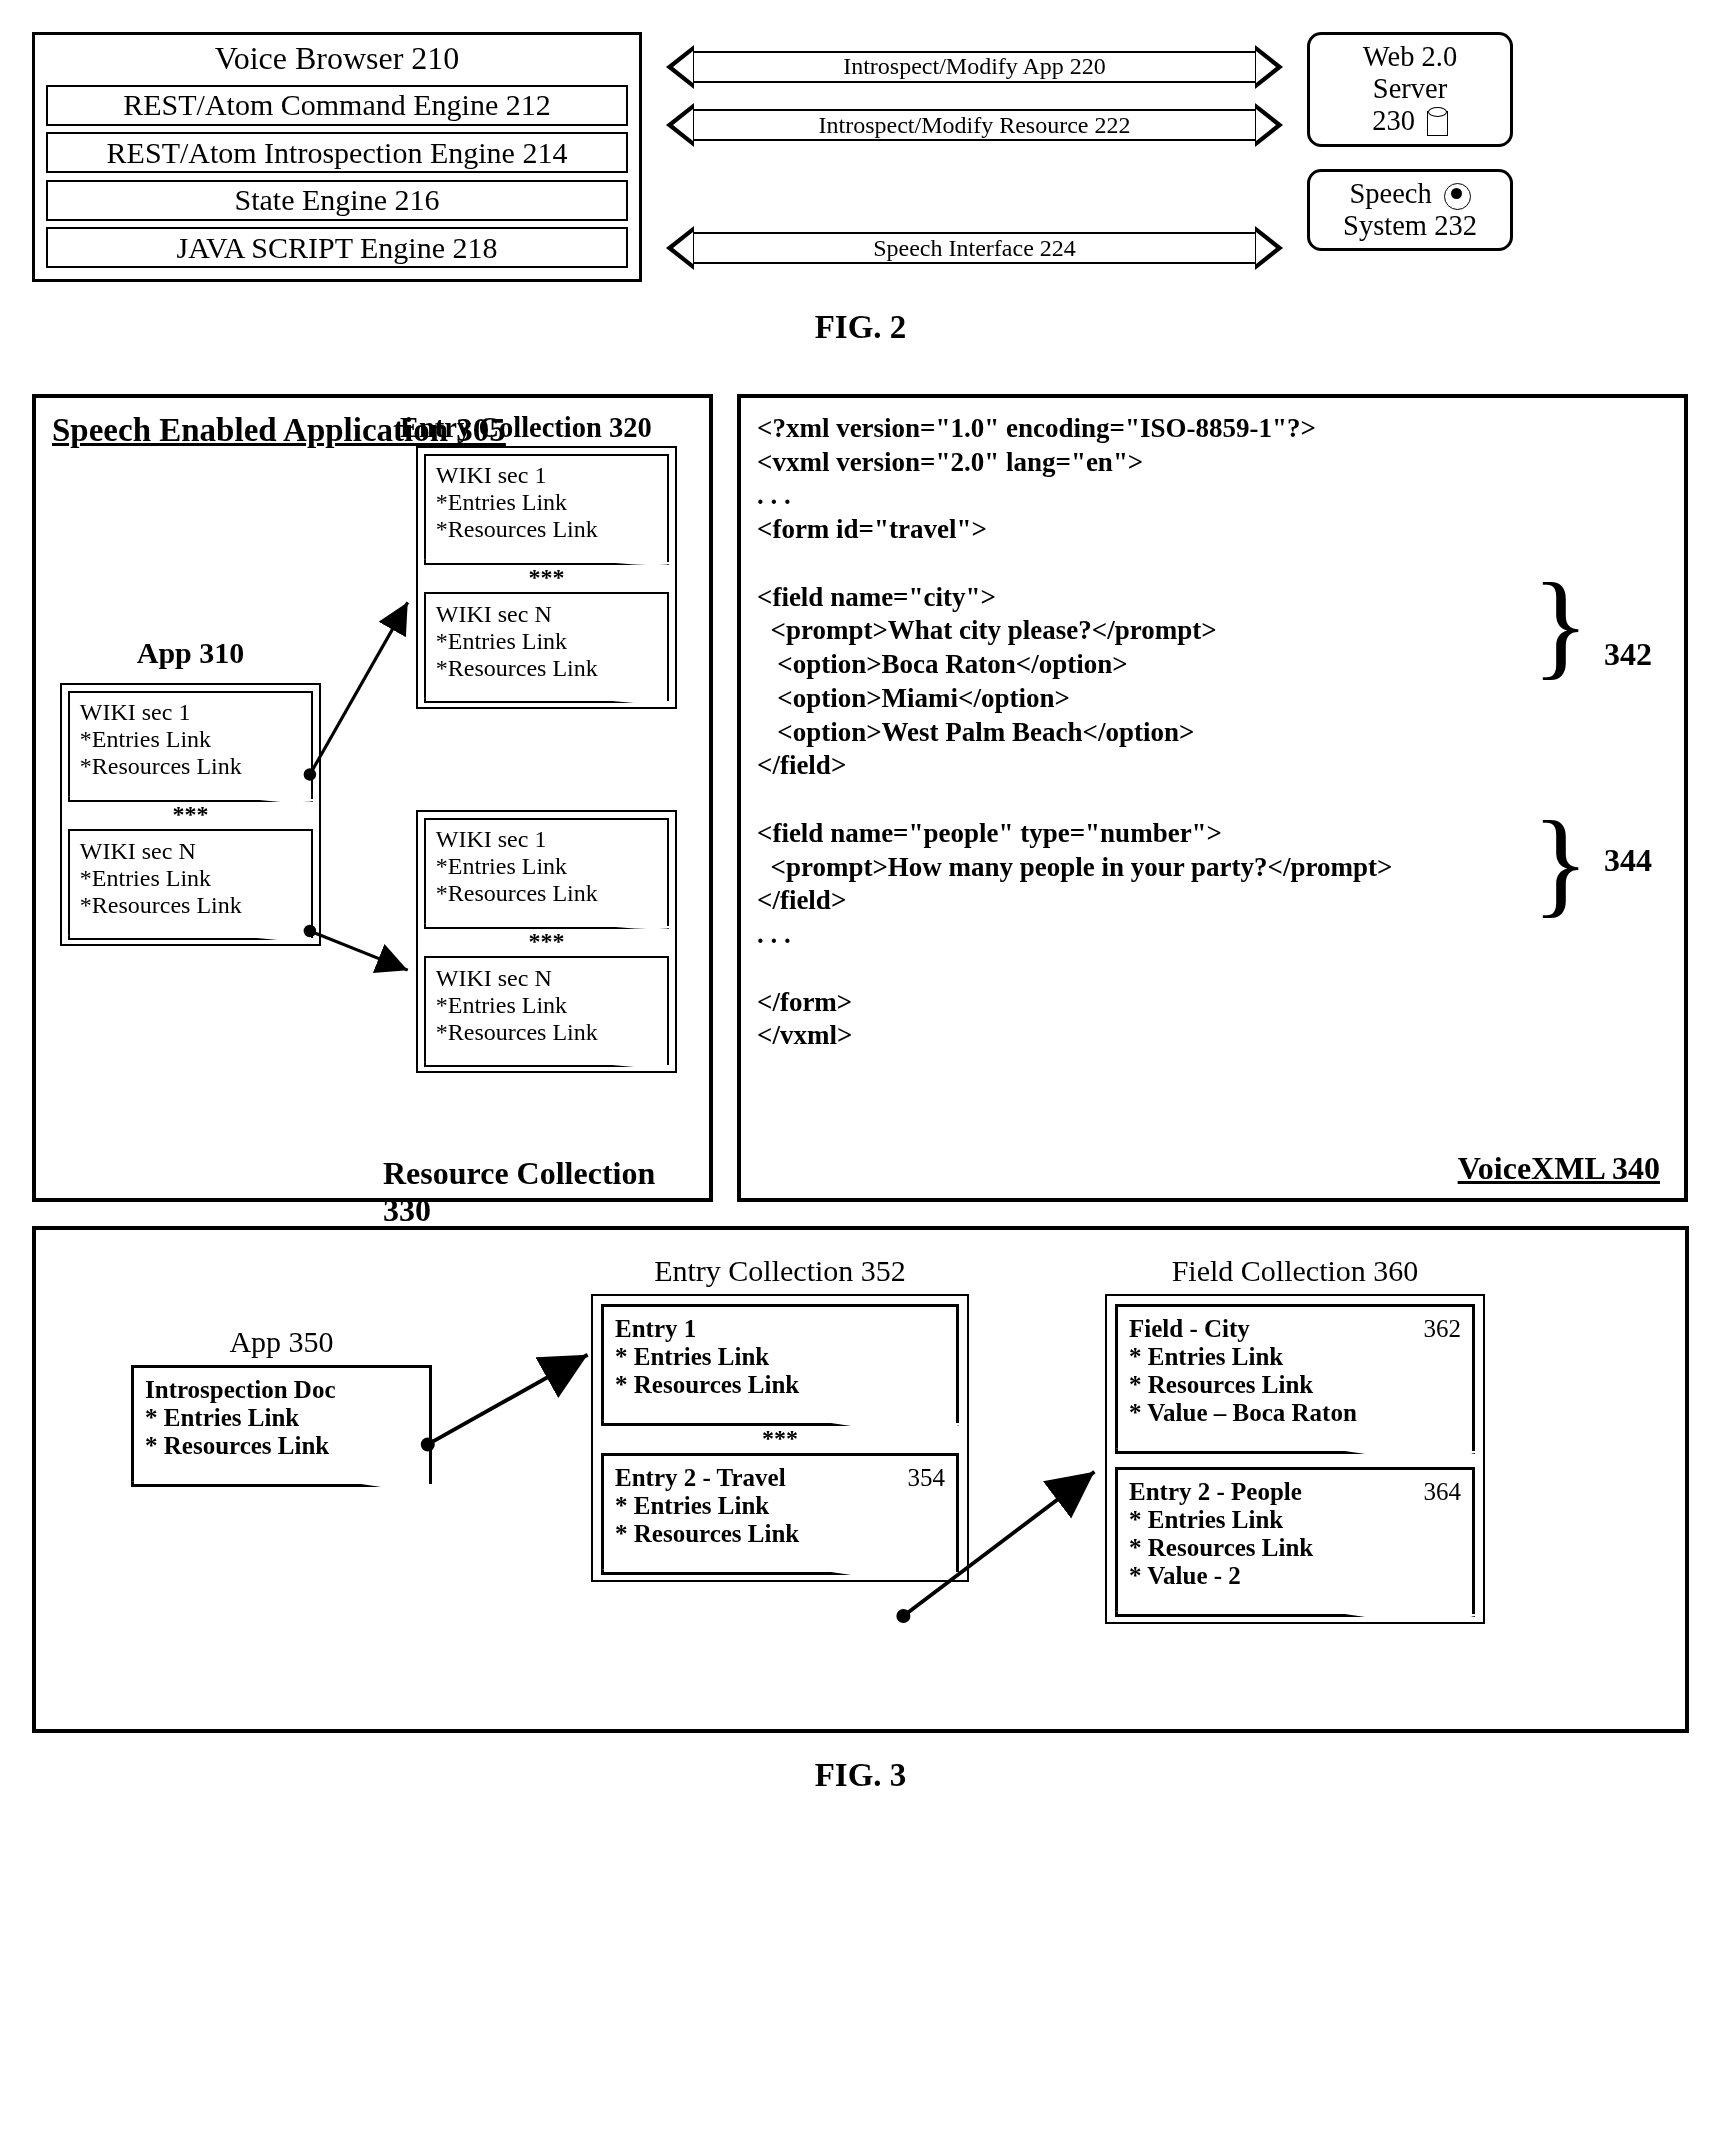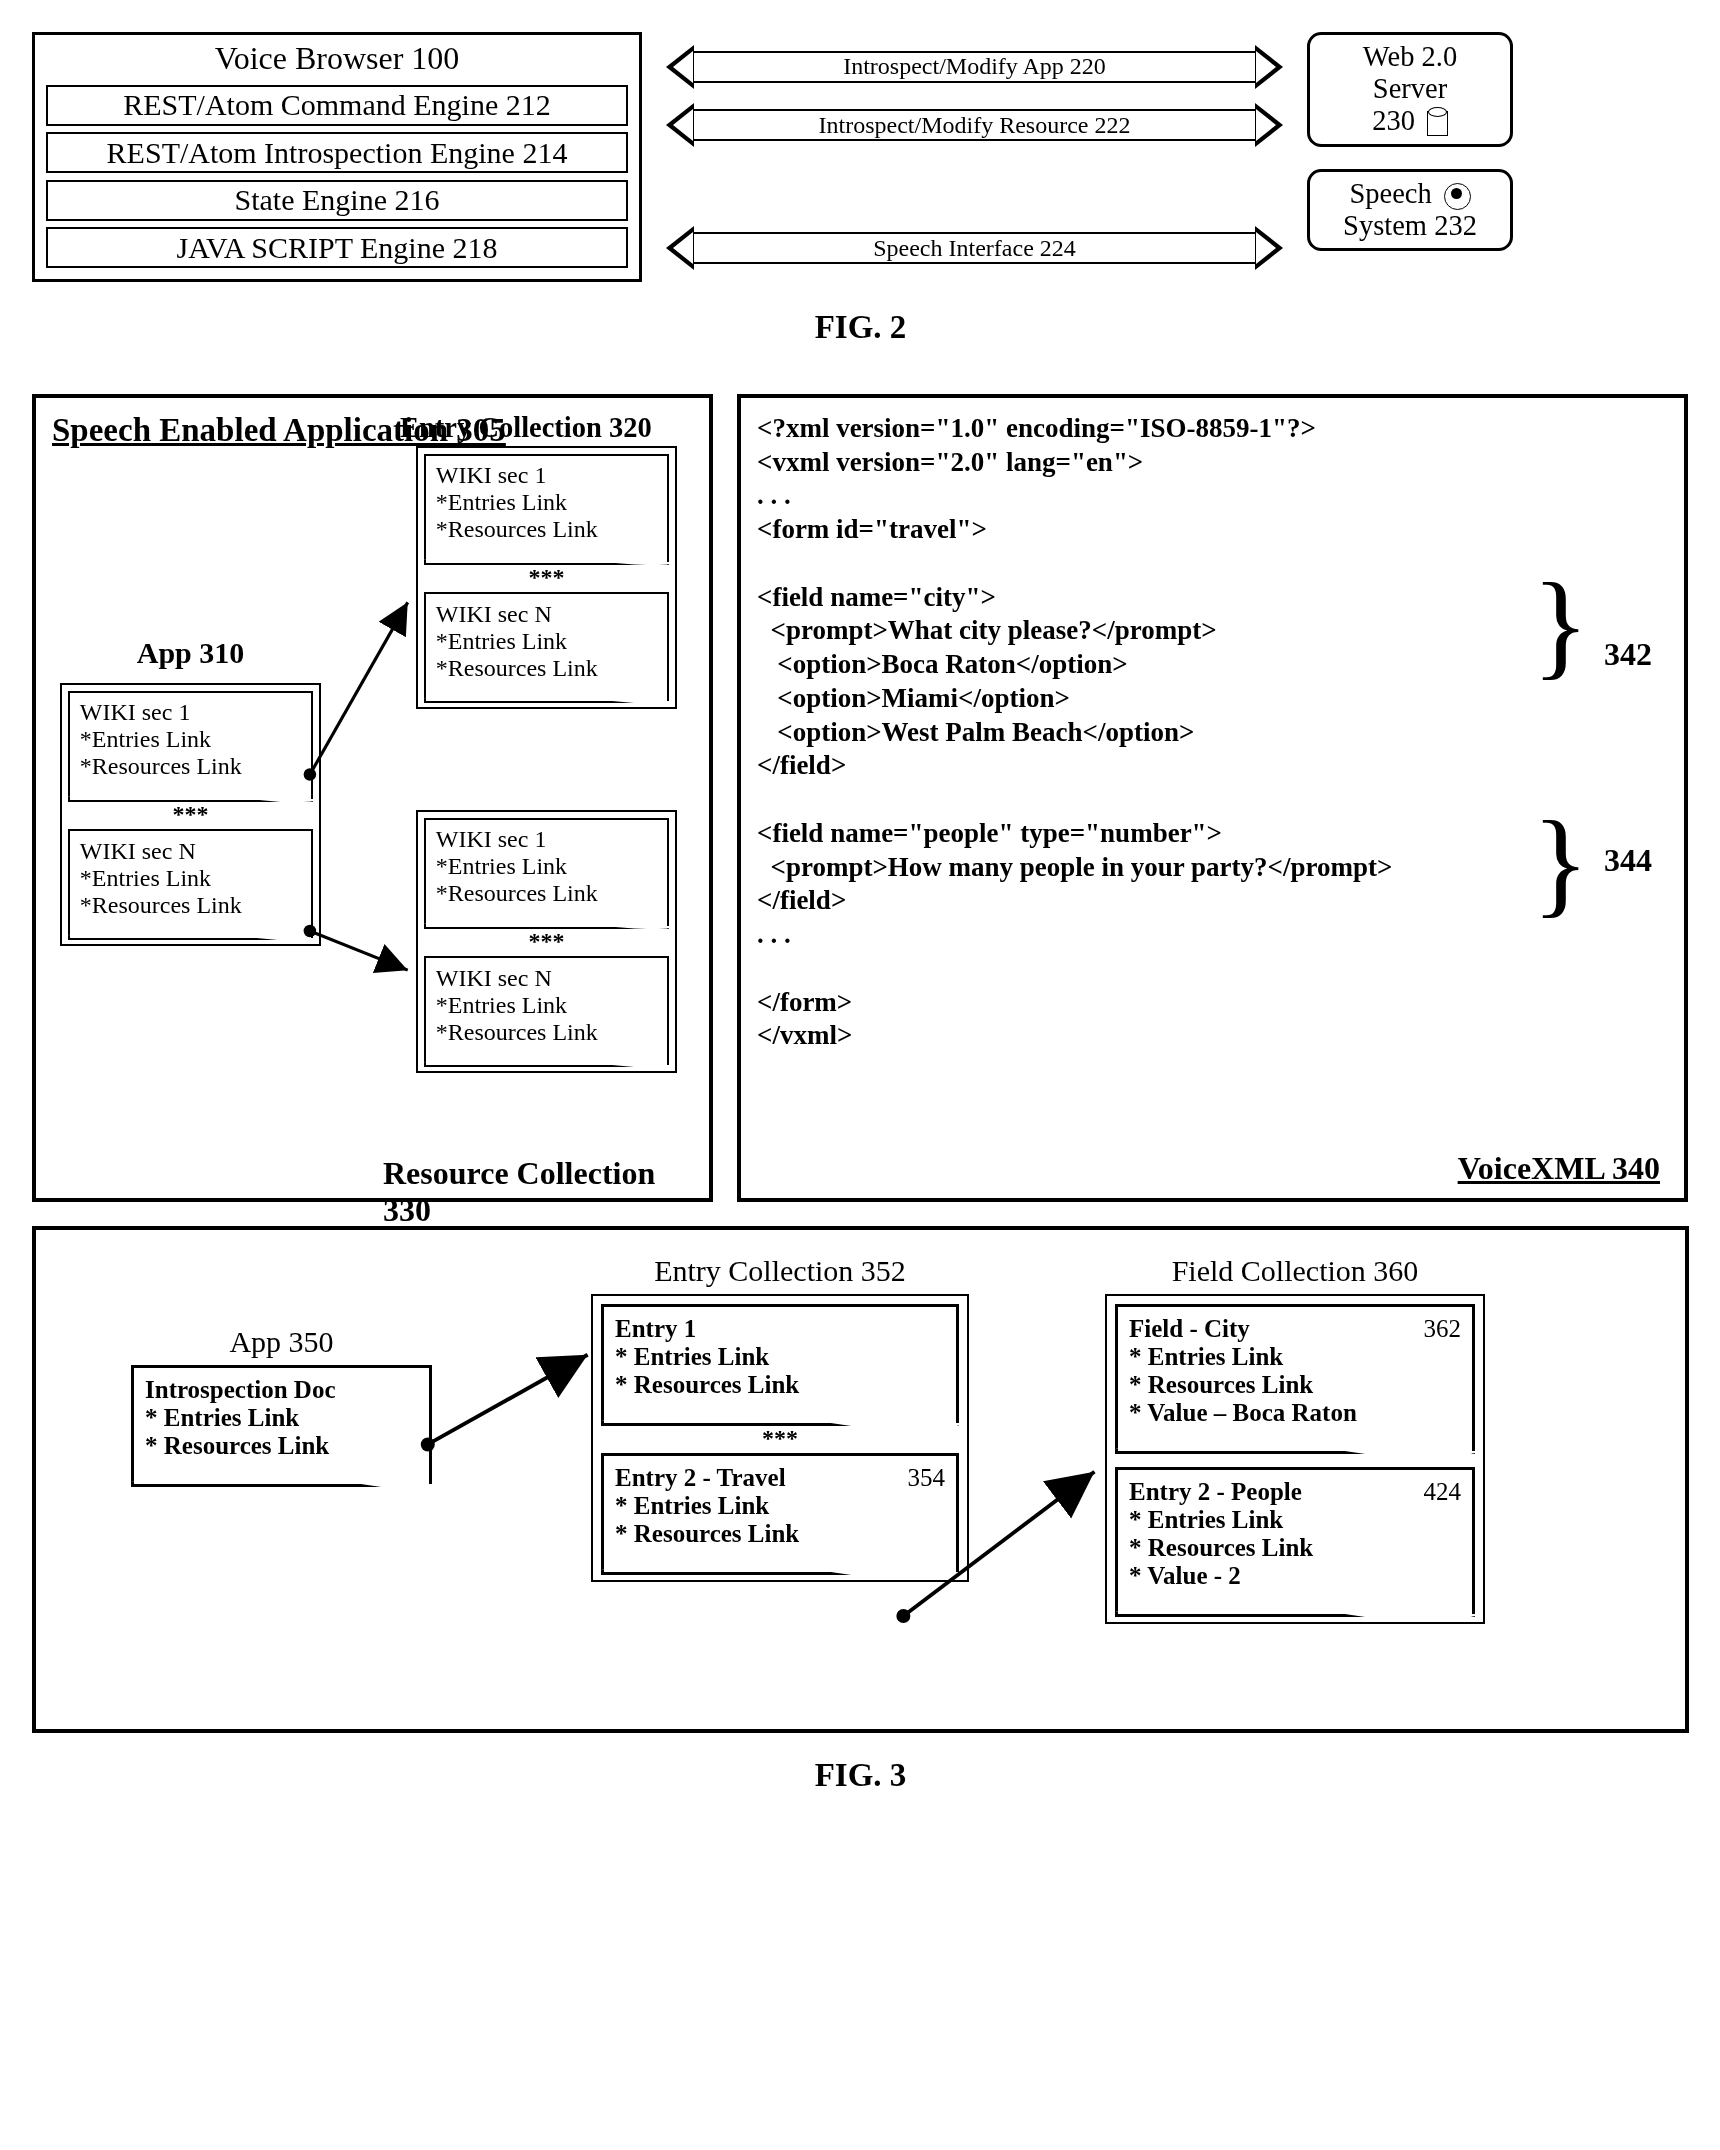--- a/index.html
+++ b/index.html
@@ -205,21 +205,21 @@
   .col-b .inner-box, .col-c .inner-box { padding:8px; }
   .ref-num { float:right; font-size:25px; font-weight:normal; }
 
 </style>
 </head>
 <body>
 
 <div class="fig2">
 
   <div class="vb-box">
-    <div class="vb-title">Voice Browser 100</div>
+    <div class="vb-title">Voice Browser 210</div>
     <div class="vb-row">REST/Atom Command Engine 212</div>
     <div class="vb-row">REST/Atom Introspection Engine 214</div>
     <div class="vb-row">State Engine 216</div>
     <div class="vb-row">JAVA SCRIPT Engine 218</div>
   </div>
 
   <div class="arrows-col">
     <div class="big-arrow">
       <div class="shaft">Introspect/Modify App 220</div>
     </div>
@@ -383,21 +383,21 @@
     <div class="inner-box">
       <div class="doc2">
         <span class="ref-num">362</span>
         <div>Field - City</div>
         <div>* Entries Link</div>
         <div>* Resources Link</div>
         <div>* Value – Boca Raton</div>
       </div>
       <div style="height:16px"></div>
       <div class="doc2">
-        <span class="ref-num">424</span>
+        <span class="ref-num">364</span>
         <div>Entry 2 - People</div>
         <div>* Entries Link</div>
         <div>* Resources Link</div>
         <div>* Value - 2</div>
       </div>
     </div>
   </div>
 
   <svg class="overlay" viewBox="0 0 2090 640" style="position:absolute;left:0;top:0;width:100%;height:100%;">
     <defs>

